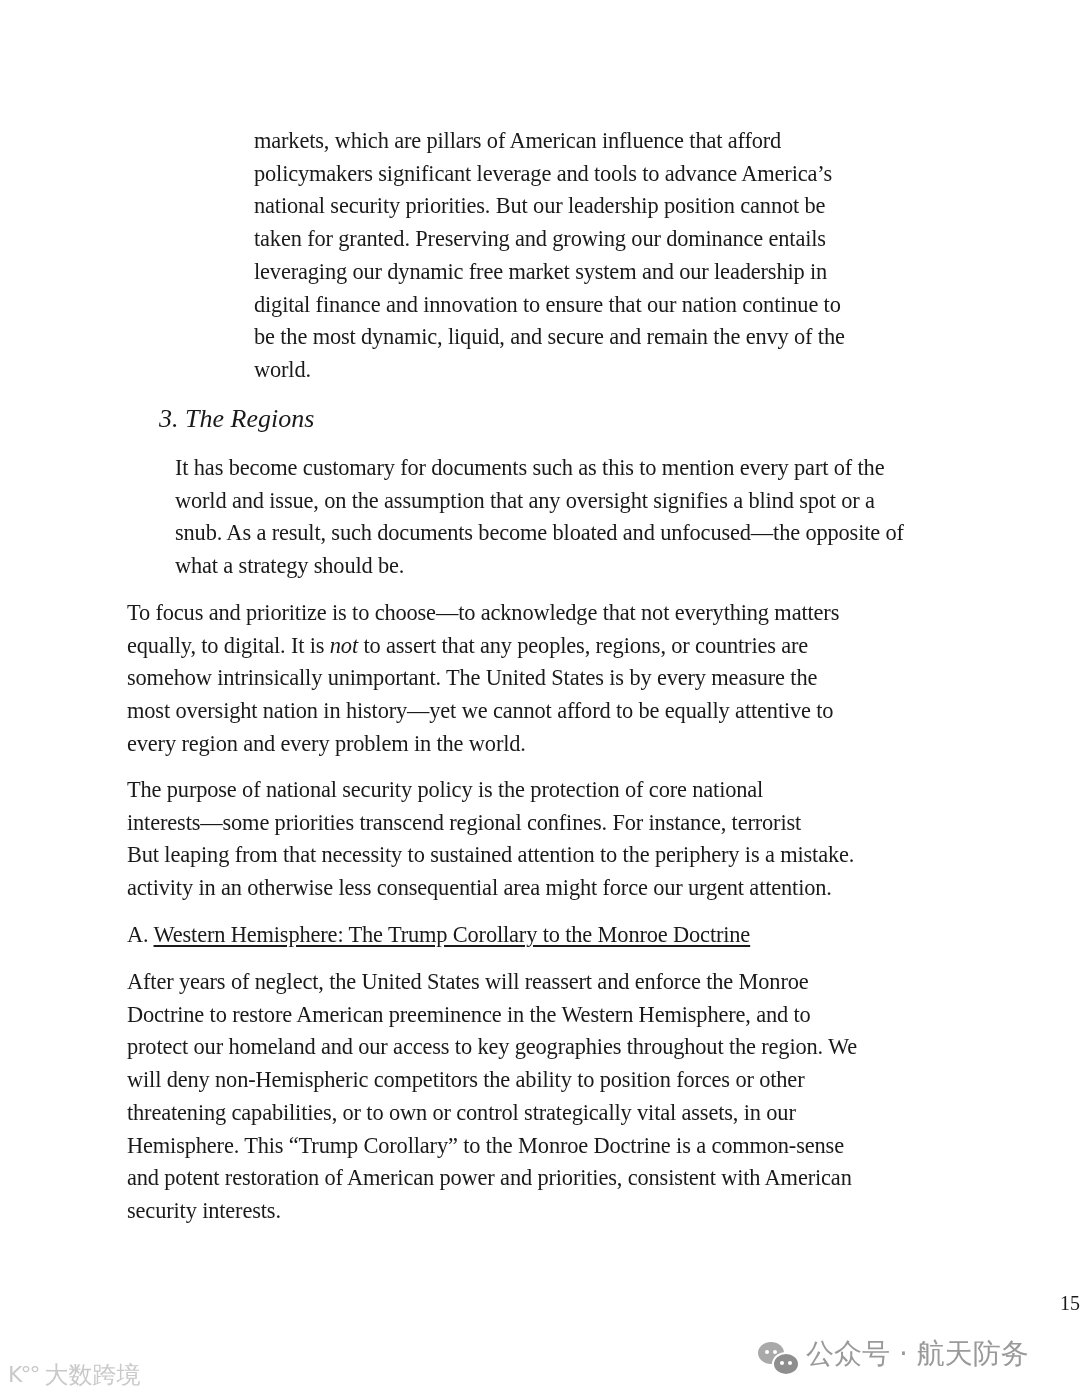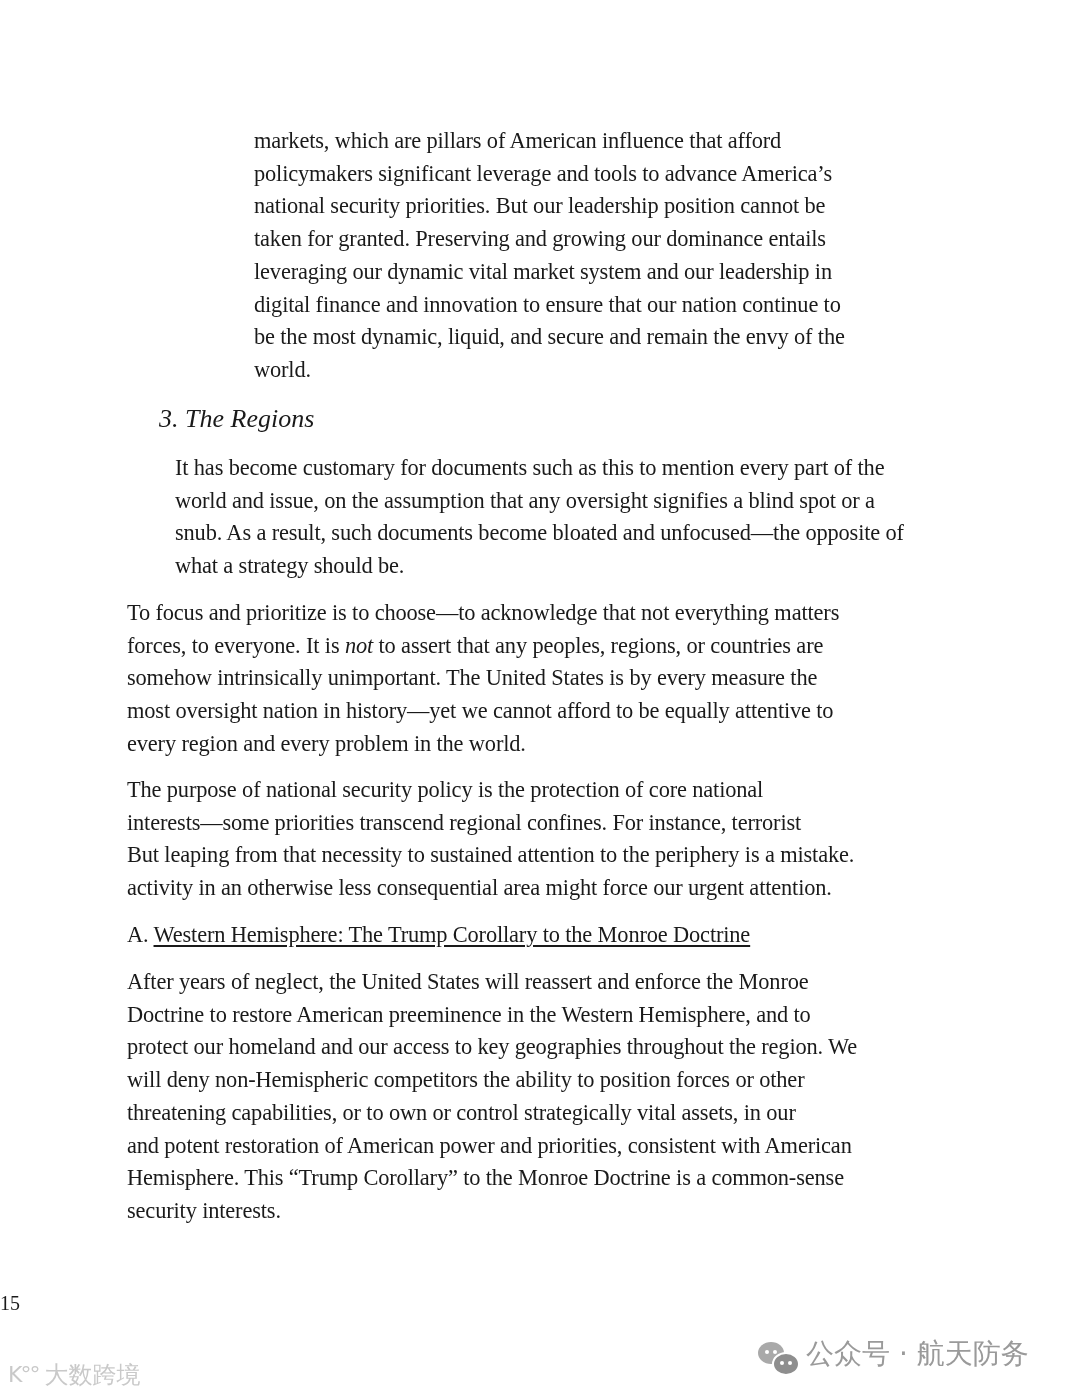--- a/index.html
+++ b/index.html
@@ -62,21 +62,21 @@
       text-decoration-thickness: 1.5px;
       text-underline-offset: 3px;
     }
     .p4 { left: 127px; top: 966px; }
     em { font-style: italic; }
     .page-number {
       position: absolute;
       left: 0;
       width: 1080px;
       top: 1290px;
-      text-align: left;
+      text-align: right;
       font-size: 20px;
       line-height: 26px;
     }
     .wm-right {
       position: absolute;
       left: 758px;
       top: 1334px;
       display: flex;
       align-items: flex-end;
       color: #9a9a9a;
@@ -135,38 +135,38 @@
 </head>
 <body>
 
 <div class="page">
 
   <div class="para block-quote">
     <span class="ln">markets, which are pillars of American influence that afford</span>
     <span class="ln">policymakers significant leverage and tools to advance America’s</span>
     <span class="ln">national security priorities. But our leadership position cannot be</span>
     <span class="ln">taken for granted. Preserving and growing our dominance entails</span>
-    <span class="ln">leveraging our dynamic vital market system and our leadership in</span>
+    <span class="ln">leveraging our dynamic free market system and our leadership in</span>
     <span class="ln">digital finance and innovation to ensure that our nation continue to</span>
     <span class="ln">be the most dynamic, liquid, and secure and remain the envy of the</span>
     <span class="ln">world.</span>
   </div>
 
   <div class="section-heading">3. The Regions</div>
 
   <div class="para p1">
     <span class="ln">It has become customary for documents such as this to mention every part of the</span>
     <span class="ln">world and issue, on the assumption that any oversight signifies a blind spot or a</span>
     <span class="ln">snub. As a result, such documents become bloated and unfocused—the opposite of</span>
     <span class="ln">what a strategy should be.</span>
   </div>
 
   <div class="para p2">
     <span class="ln">To focus and prioritize is to choose—to acknowledge that not everything matters</span>
-    <span class="ln"><span>forces, to everyone. It is </span><em>not</em><span> to assert that any peoples, regions, or countries are</span></span>
+    <span class="ln"><span>equally, to digital. It is </span><em>not</em><span> to assert that any peoples, regions, or countries are</span></span>
     <span class="ln">somehow intrinsically unimportant. The United States is by every measure the</span>
     <span class="ln">most oversight nation in history—yet we cannot afford to be equally attentive to</span>
     <span class="ln">every region and every problem in the world.</span>
   </div>
 
   <div class="para p3">
     <span class="ln">The purpose of national security policy is the protection of core national</span>
     <span class="ln">interests—some priorities transcend regional confines. For instance, terrorist</span>
     <span class="ln">But leaping from that necessity to sustained attention to the periphery is a mistake.</span>
     <span class="ln">activity in an otherwise less consequential area might force our urgent attention.</span>
@@ -176,22 +176,22 @@
     <span>A.</span>
     <span class="title-link">Western Hemisphere: The Trump Corollary to the Monroe Doctrine</span>
   </div>
 
   <div class="para p4">
     <span class="ln">After years of neglect, the United States will reassert and enforce the Monroe</span>
     <span class="ln">Doctrine to restore American preeminence in the Western Hemisphere, and to</span>
     <span class="ln">protect our homeland and our access to key geographies throughout the region. We</span>
     <span class="ln">will deny non-Hemispheric competitors the ability to position forces or other</span>
     <span class="ln">threatening capabilities, or to own or control strategically vital assets, in our</span>
+    <span class="ln">Hemisphere. This “Trump Corollary” to the Monroe Doctrine is a common-sense</span>
     <span class="ln">and potent restoration of American power and priorities, consistent with American</span>
-    <span class="ln">Hemisphere. This “Trump Corollary” to the Monroe Doctrine is a common-sense</span>
     <span class="ln">security interests.</span>
   </div>
 
   <div class="page-number">15</div>
 
   <div class="wm-right">
     <span class="wechat-icon">
       <span class="b1"></span>
       <span class="e" style="left:7px; top:10px;"></span>
       <span class="e" style="left:15px; top:10px;"></span>

